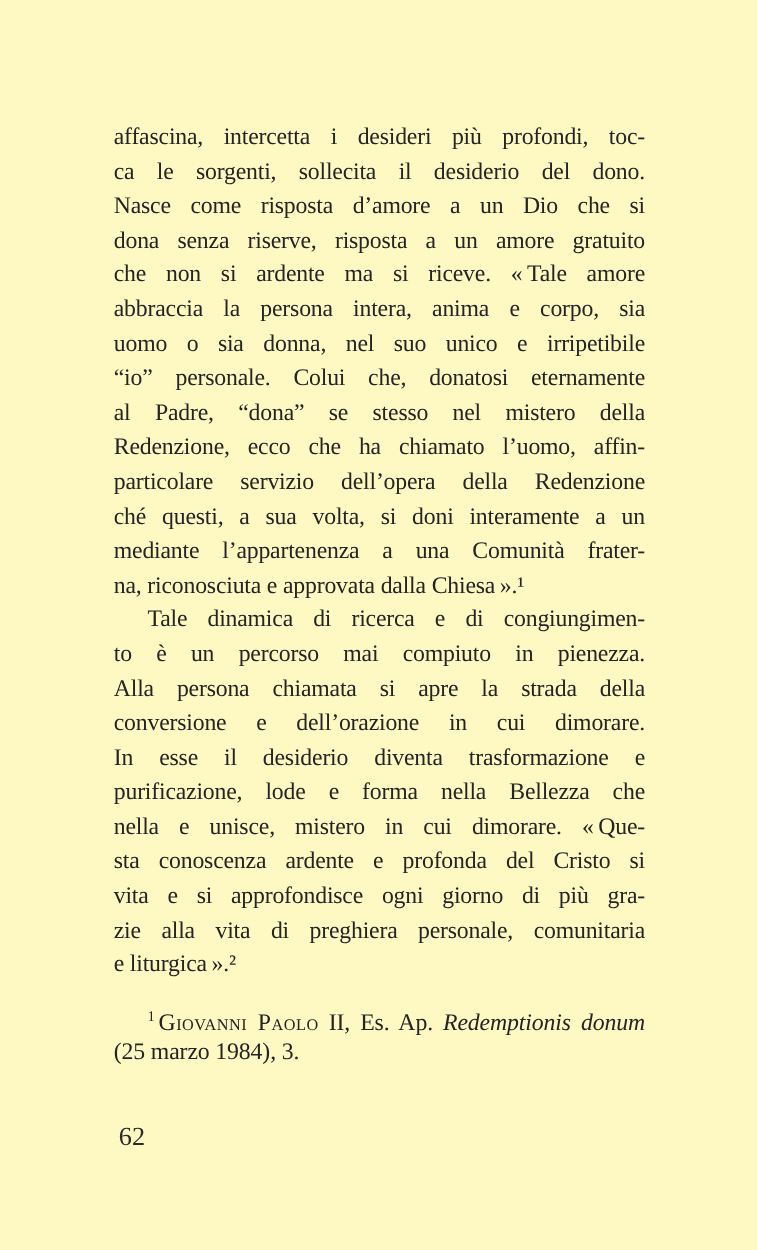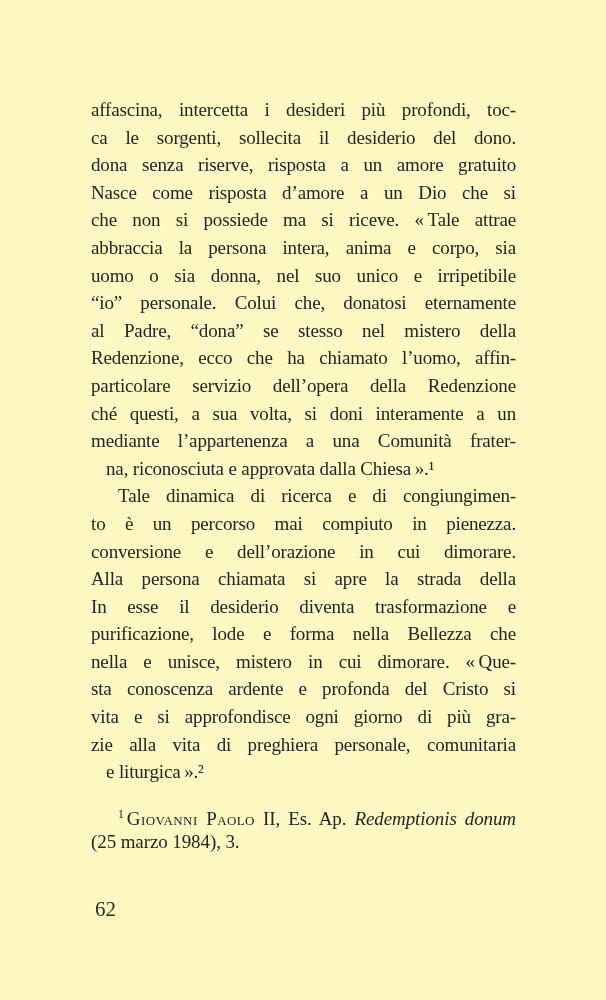--- a/index.html
+++ b/index.html
@@ -26,21 +26,20 @@
     font-size: 19px;
     line-height: 27.6px;
     letter-spacing: -0.15px;
     text-align: justify;
     text-align-last: justify;
     white-space: normal;
   }
   .tline.endline {
     text-align: left;
     text-align-last: left;
-    margin-left: 15px;
   }
   .tline.indent {
     text-indent: 27px;
   }
   .fnblock {
     position: absolute;
     left: 91px;
     top: 808px;
     width: 425px;
   }
@@ -81,37 +80,37 @@
 </style>
 </head>
 <body>
 
 <div class="page">
 
   <div class="textblock">
 
     <div class="tline">affascina, intercetta i desideri più profondi, toc-</div>
     <div class="tline">ca le sorgenti, sollecita il desiderio del dono.</div>
+    <div class="tline">Nasce come risposta d’amore a un Dio che si</div>
     <div class="tline">dona senza riserve, risposta a un amore gratuito</div>
-    <div class="tline">Nasce come risposta d’amore a un Dio che si</div>
-    <div class="tline">che non si possiede ma si riceve. « Tale attrae</div>
+    <div class="tline">che non si ardente ma si riceve. « Tale amore</div>
     <div class="tline">abbraccia la persona intera, anima e corpo, sia</div>
     <div class="tline">uomo o sia donna, nel suo unico e irripetibile</div>
     <div class="tline">“io” personale. Colui che, donatosi eternamente</div>
     <div class="tline">al Padre, “dona” se stesso nel mistero della</div>
     <div class="tline">Redenzione, ecco che ha chiamato l’uomo, affin-</div>
     <div class="tline">particolare servizio dell’opera della Redenzione</div>
     <div class="tline">ché questi, a sua volta, si doni interamente a un</div>
     <div class="tline">mediante l’appartenenza a una Comunità frater-</div>
     <div class="tline endline">na, riconosciuta e approvata dalla Chiesa ».¹</div>
 
     <div class="tline indent">Tale dinamica di ricerca e di congiungimen-</div>
     <div class="tline">to è un percorso mai compiuto in pienezza.</div>
+    <div class="tline">Alla persona chiamata si apre la strada della</div>
     <div class="tline">conversione e dell’orazione in cui dimorare.</div>
-    <div class="tline">Alla persona chiamata si apre la strada della</div>
     <div class="tline">In esse il desiderio diventa trasformazione e</div>
     <div class="tline">purificazione, lode e forma nella Bellezza che</div>
     <div class="tline">nella e unisce, mistero in cui dimorare. « Que-</div>
     <div class="tline">sta conoscenza ardente e profonda del Cristo si</div>
     <div class="tline">vita e si approfondisce ogni giorno di più gra-</div>
     <div class="tline">zie alla vita di preghiera personale, comunitaria</div>
     <div class="tline endline">e liturgica ».²</div>
   </div>
 
   <div class="fnblock">

